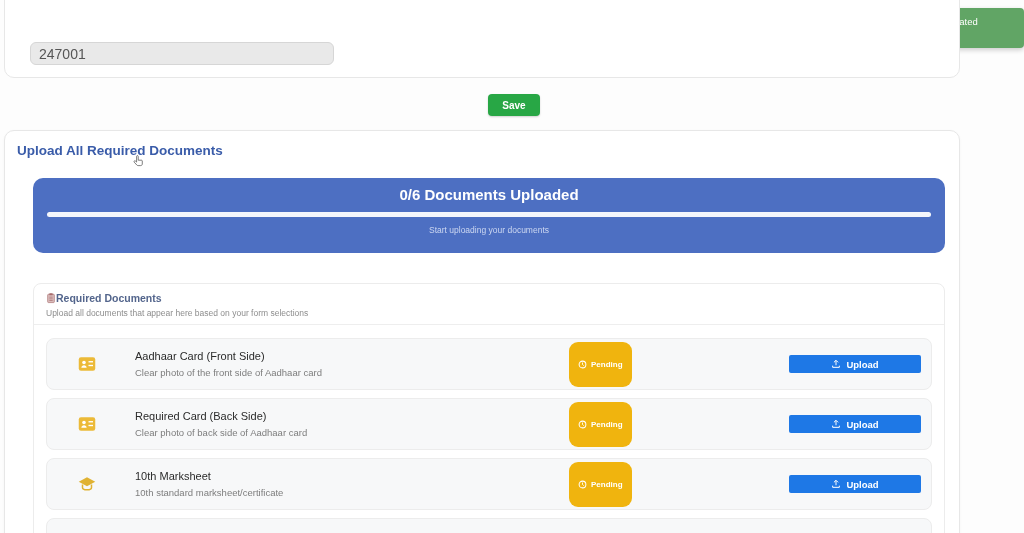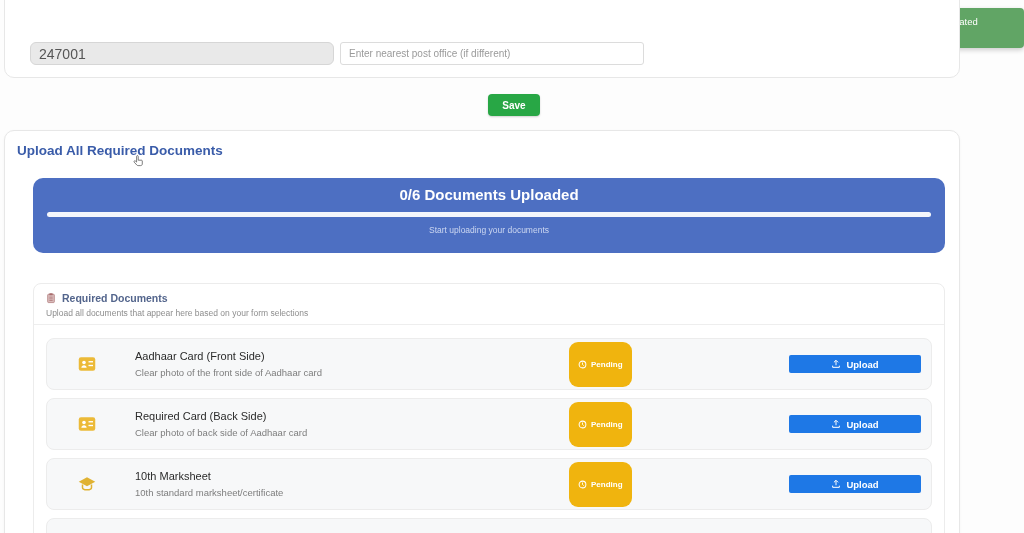--- a/index.html
+++ b/index.html
@@ -71,21 +71,21 @@
   }
   .progress-fill { height: 100%; width: 0%; background: #2ecc71; border-radius: 3px; }
   .banner-subtitle { position: absolute; left: 0; right: 0; top: 47px; text-align: center; font-size: 8.5px; color: #ccd7f1; }
 
   
   .required-panel {
     position: absolute; left: 28px; top: 152px; width: 910px; height: 276px;
     background: #fff; border: 1px solid #ececec; border-radius: 8px;
   }
   .required-header { padding: 8px 12px 6px; }
-  .required-title-row { display: flex; align-items: center; gap: 6px; }
+  .required-title-row { display: flex; align-items: center; }
   .required-title { font-size: 10.5px; font-weight: bold; color: #53658c; }
   .required-subtitle { font-size: 8.5px; color: #8d8d8d; margin-top: 4px; }
   .required-divider { height: 1px; background: #eeeeee; }
   .doc-list { padding: 13px 12px 0; }
 
   
   .doc-row {
     box-sizing: border-box; width: 886px; height: 52px; margin-bottom: 8px;
     background: #f7f8f9; border: 1px solid #ececec; border-radius: 8px;
     display: flex; align-items: center;
@@ -127,21 +127,20 @@
     <span class="tagline-bar"></span>
   </div>
 
   <div class="toast">
     <span class="toast-check">✓</span>
     <span class="toast-msg">Candidate Profile updated successfully</span>
   </div>
 
   <div class="form-card"></div>
   <input class="pincode-input" readonly="" value="247001" style="">
-  <input class="postoffice-input" placeholder="Enter nearest post office (if different)" style="">
   <button class="save-btn">Save</button>
 
   <div class="docs-card">
 
     <div class="docs-title">Upload All Required Documents</div>
     <svg class="cursor-pointer" width="13" height="14" viewBox="0 0 24 24">
       <path d="M10 2c-.8 0-1.5.7-1.5 1.5V14l-2.3-2c-.7-.6-1.8-.5-2.3.3-.4.6-.3 1.4.2 1.9l4.9 5.3c.6.6 1.4 1 2.3 1h4.7c1.7 0 3-1.3 3-3v-5.5c0-.8-.7-1.5-1.5-1.5H11.5V3.5C11.5 2.7 10.8 2 10 2z" fill="#fff" stroke="#555" stroke-width="1.4"></path>
     </svg>
 
     <div class="banner">

